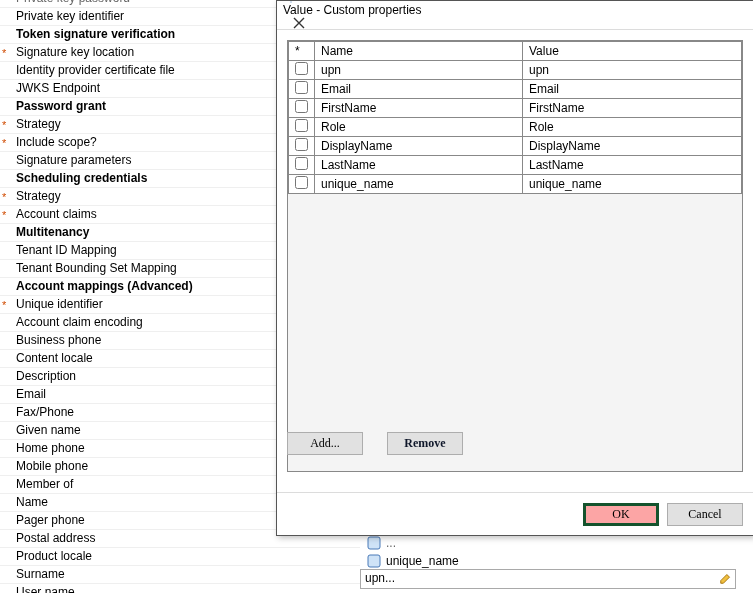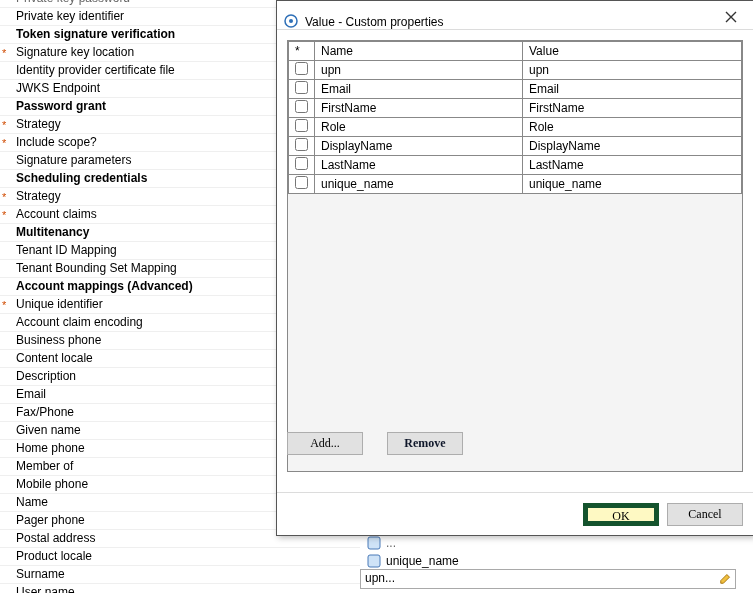--- a/index.html
+++ b/index.html
@@ -10,38 +10,38 @@
   .side-row.bold{font-weight:600;}
   .side-row .star{position:absolute;left:2px;top:1px;color:#d04a00;font-size:11px;line-height:17px;}
   
   .rightcol{position:absolute;left:360px;top:534px;width:392px;}
   .rc-row{height:18px;display:flex;align-items:center;}
   .rc-icon{width:16px;height:16px;margin:0 4px 0 6px;}
   .rc-field{flex:1;height:18px;border:1px solid #a9a9a9;background:#fff;padding:0 4px;line-height:16px;margin-right:16px;position:relative;}
   .rc-pencil{position:absolute;right:2px;top:1px;width:14px;height:14px;color:#c58a00;}
   
   .dialog{position:absolute;left:276px;top:0;width:476px;height:534px;background:#fff;border:1px solid #555;box-shadow:2px 2px 6px rgba(0,0,0,.25);display:flex;flex-direction:column;}
-  .dlg-title{height:28px;display:flex;align-items:flex-end;padding:0 6px;border-bottom:1px solid #dcdcdc;}
+  .dlg-title{height:28px;display:flex;align-items:flex-start;padding:0 6px;border-bottom:1px solid #dcdcdc;flex-direction:column;}
   .dlg-title-icon{width:16px;height:16px;margin-right:6px;}
   .dlg-title-text{flex:1;font-size:12px;}
   .dlg-close{width:32px;height:24px;display:flex;align-items:center;justify-content:center;font-size:14px;cursor:pointer;}
   .dlg-body{flex:1;position:relative;padding:10px;}
   .grid-wrap{position:absolute;left:10px;right:10px;top:10px;height:430px;border:1px solid #888;background:#f4f4f4;}
   table.grid{border-collapse:collapse;width:100%;table-layout:fixed;background:#fff;}
   table.grid th,table.grid td{border:1px solid #888;height:18px;padding:0 6px;text-align:left;font-weight:normal;font-size:12px;overflow:hidden;}
   table.grid th{background:#fff;}
   col.cb{width:26px;}
   col.nm{width:208px;}
   .cb-cell{text-align:center;padding:0;}
   .cb-cell input{margin:0;}
   .btnrow{position:absolute;left:10px;bottom:32px;height:28px;display:flex;gap:24px;}
   .btn{min-width:76px;height:23px;border:1px solid #adadad;background:#e1e1e1;font:12px "Segoe UI";cursor:pointer;}
   .btn:disabled{color:#0f172a;cursor:default;font-weight:bold;}
   .dlg-foot{height:42px;border-top:1px solid #dcdcdc;display:flex;align-items:center;justify-content:flex-end;gap:8px;padding:0 10px;}
-  .btn.primary{border:5px solid #14532d;background:#fef9c3;}
+  .btn.primary{border:3px solid #14532d;background:#fca5a5;}
 </style>
 </head>
 <body>
 <div id="root">
 
 <div class="sidebar" id="sidebar">
       <div class="side-row" style="margin-top: -10px; color: rgb(102, 102, 102);"><span>Private key password</span></div>
       <div class="side-row"><span>Private key identifier</span></div>
       <div class="side-row bold"><span>Token signature verification</span></div>
       <div class="side-row"><span class="star">*</span><span>Signature key location</span></div>
@@ -60,22 +60,22 @@
       <div class="side-row bold"><span>Account mappings (Advanced)</span></div>
       <div class="side-row"><span class="star">*</span><span>Unique identifier</span></div>
       <div class="side-row"><span>Account claim encoding</span></div>
       <div class="side-row"><span>Business phone</span></div>
       <div class="side-row"><span>Content locale</span></div>
       <div class="side-row"><span>Description</span></div>
       <div class="side-row"><span>Email</span></div>
       <div class="side-row"><span>Fax/Phone</span></div>
       <div class="side-row"><span>Given name</span></div>
       <div class="side-row"><span>Home phone</span></div>
+      <div class="side-row"><span>Mobile phone</span></div>
       <div class="side-row"><span>Member of</span></div>
-      <div class="side-row"><span>Mobile phone</span></div>
       <div class="side-row"><span>Name</span></div>
       <div class="side-row"><span>Pager phone</span></div>
       <div class="side-row"><span>Postal address</span></div>
       <div class="side-row"><span>Product locale</span></div>
       <div class="side-row"><span>Surname</span></div>
       <div class="side-row"><span>User name</span></div>
     </div>
 
 <div class="rightcol">
   <div class="rc-row">

